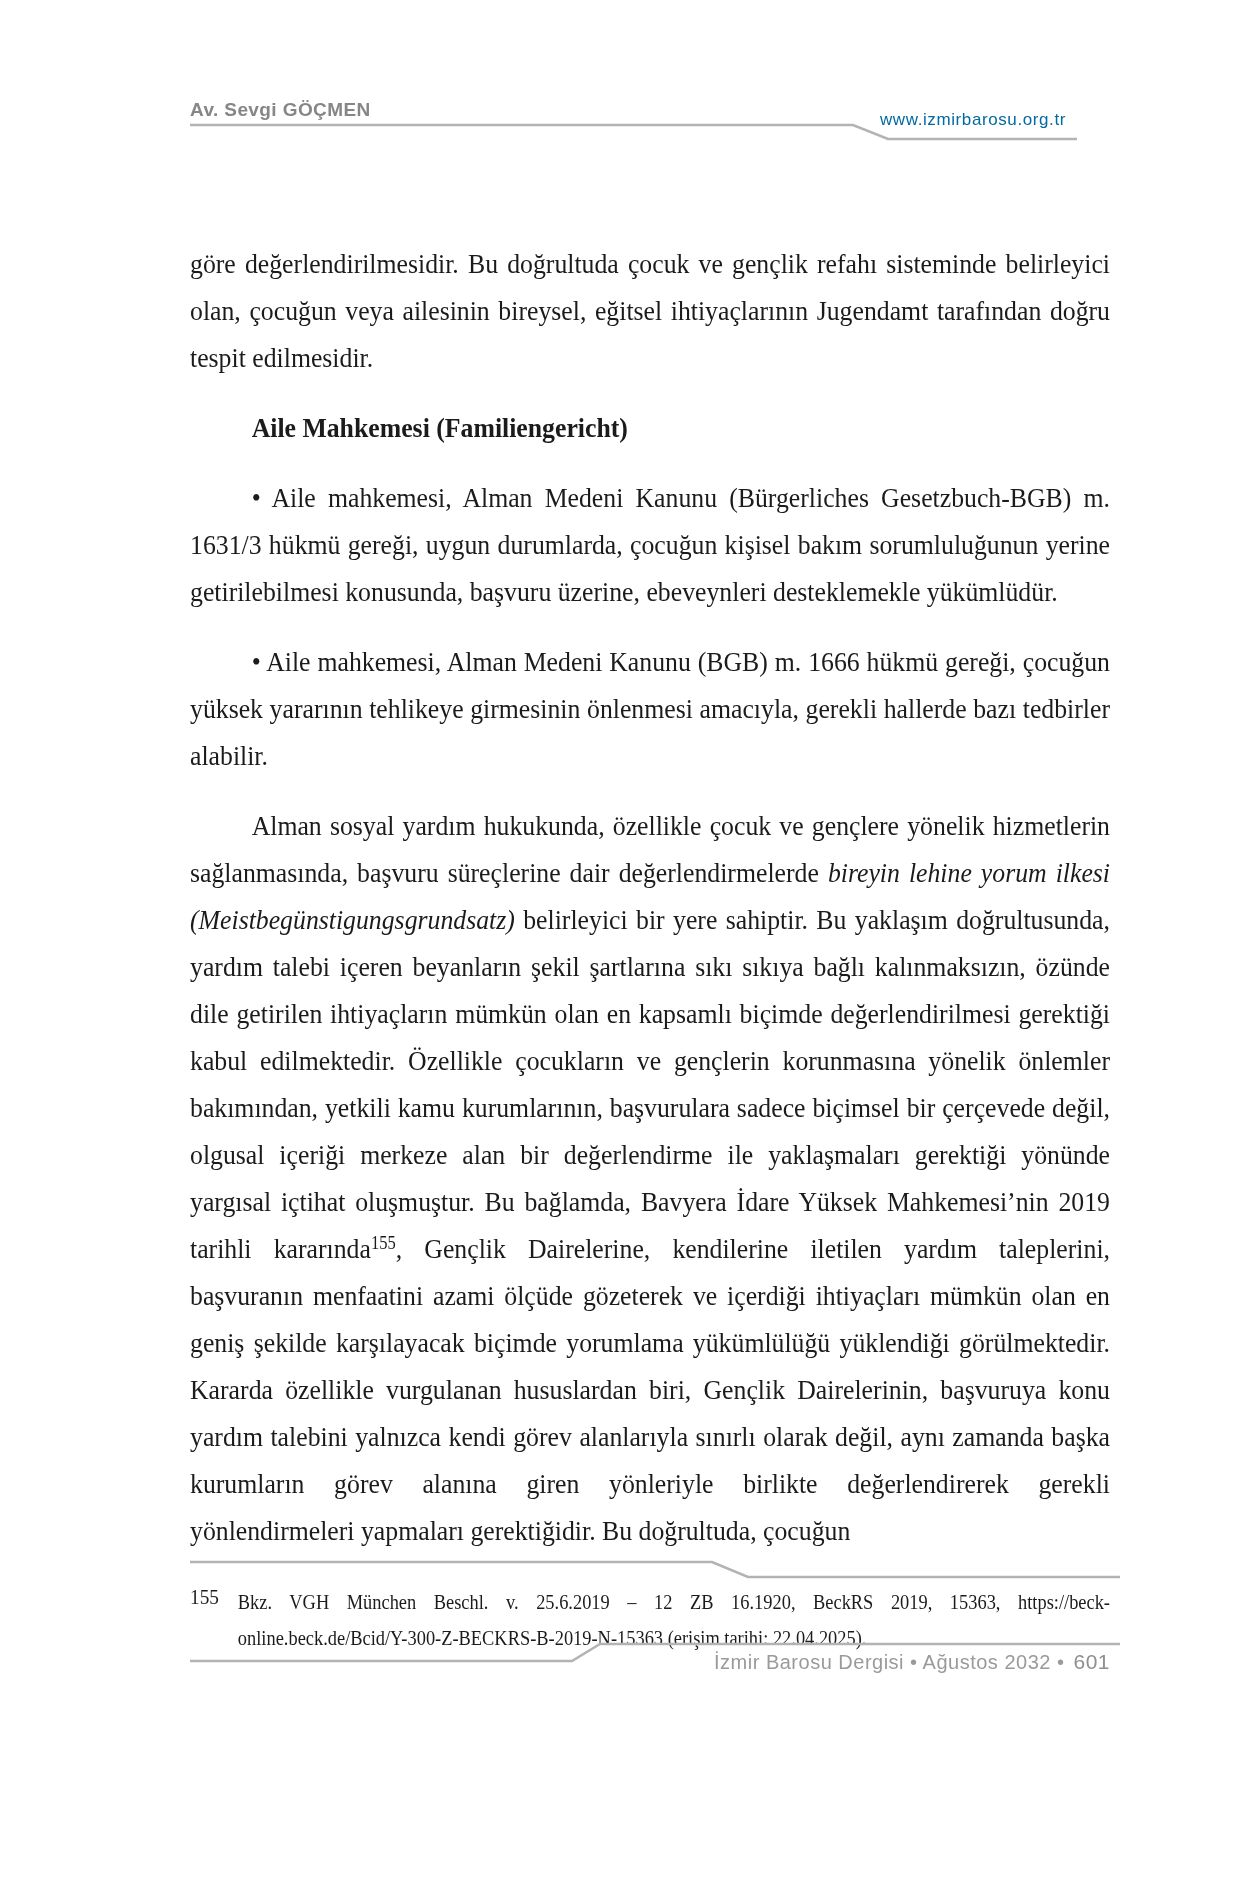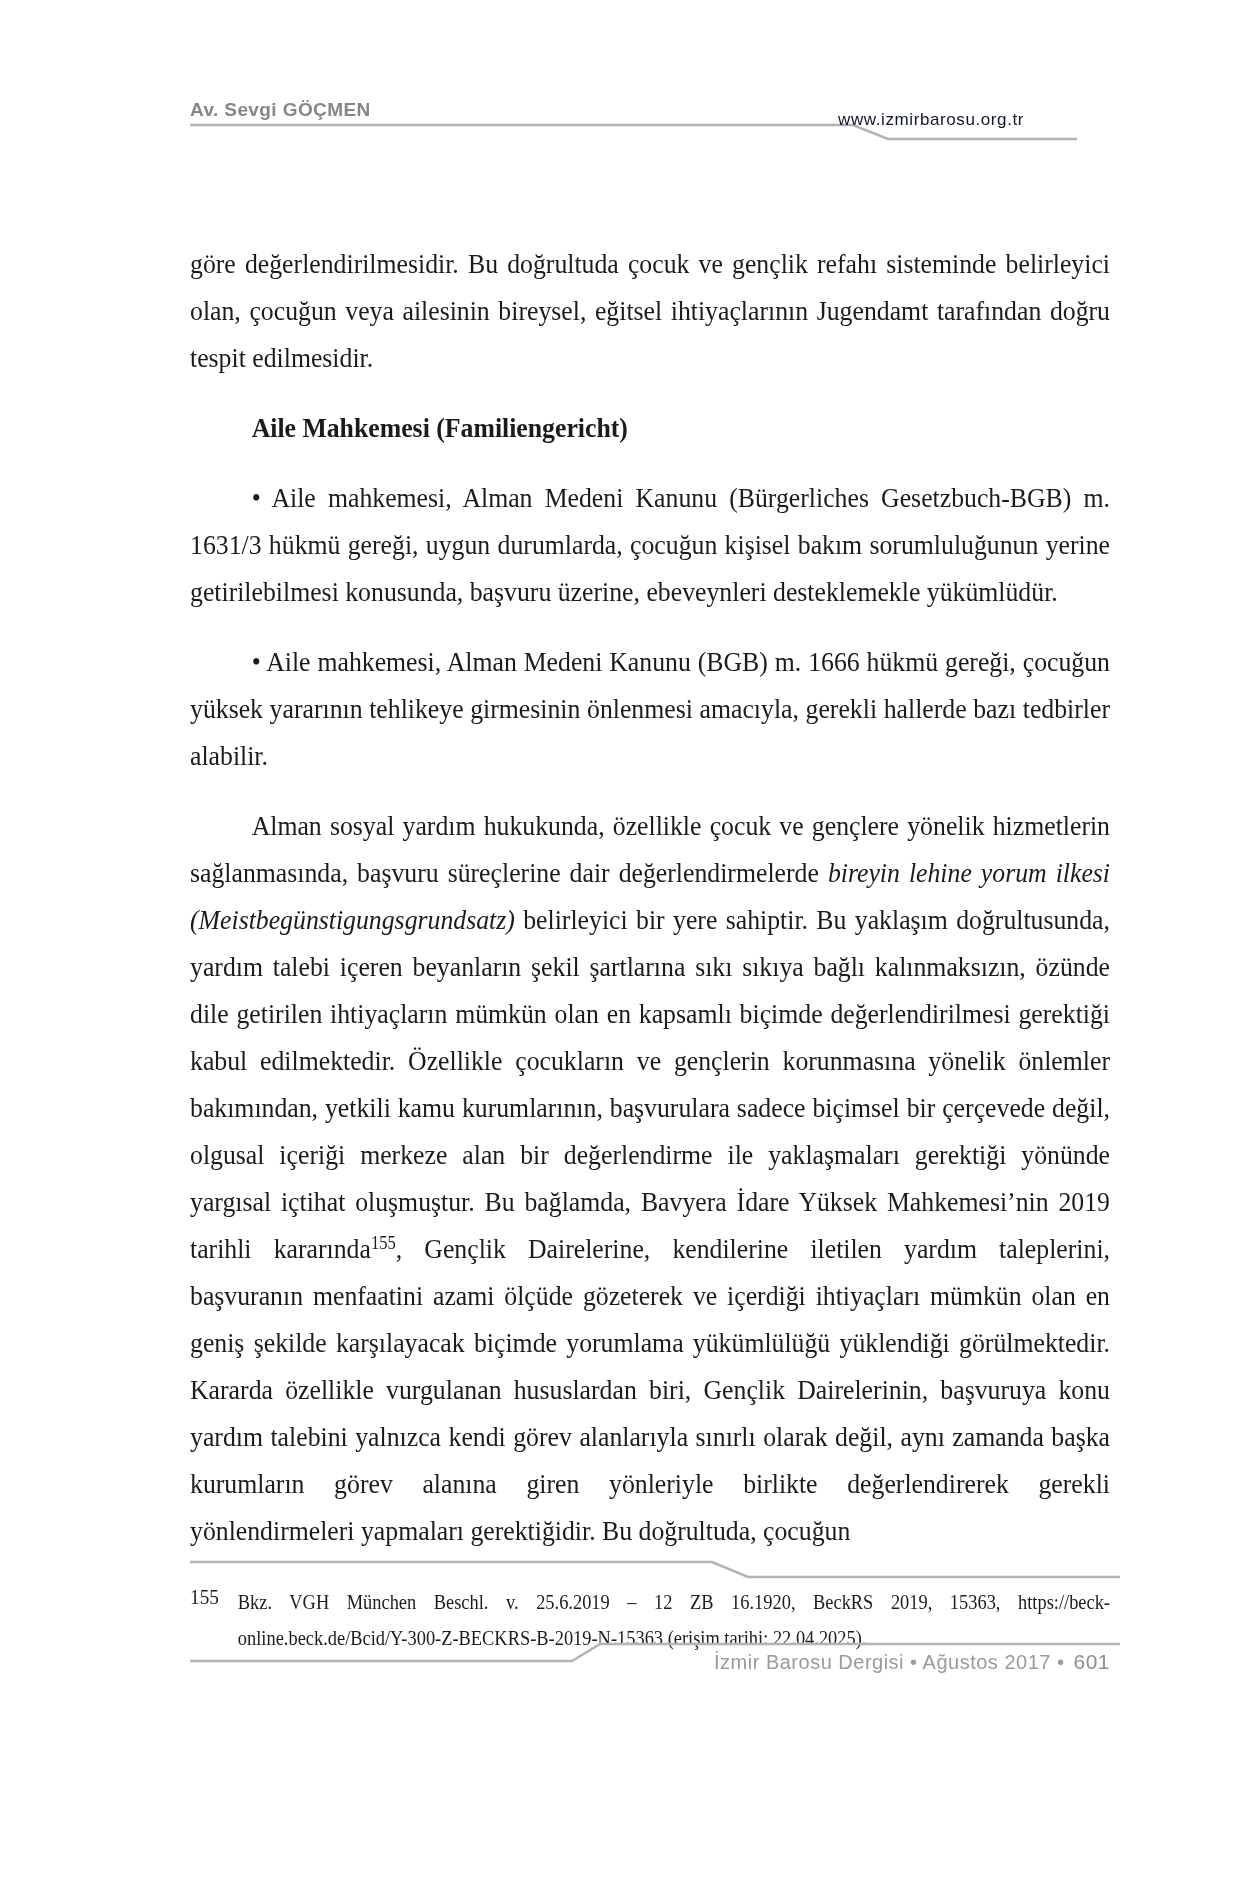--- a/index.html
+++ b/index.html
@@ -9,23 +9,23 @@
     margin:0 auto;
   }
   
   .hdr-author{
     position:absolute;left:190px;top:99px;
     font-family:"Liberation Sans","DejaVu Sans",sans-serif;
     font-weight:bold;font-size:19px;color:#868686;letter-spacing:.4px;
   }
   .hdr-rule{position:absolute;left:188px;top:117px;}
   .hdr-site{
-    position:absolute;left:838px;top:110px;width:206px;text-align:left;
+    position:absolute;left:870px;top:110px;width:206px;text-align:center;
     font-family:"Liberation Sans","DejaVu Sans",sans-serif;
-    font-size:17px;color:#0f172a;letter-spacing:.6px;
+    font-size:17px;color:#0369a1;letter-spacing:.6px;
   }
   .hdr-title{
     position:absolute;left:190px;top:131px;
     font-family:"Liberation Sans","DejaVu Sans",sans-serif;
     font-size:24px;line-height:37px;color:#9d9d9d;letter-spacing:.8px;
   }
   
   .body-text{
     position:absolute;left:190px;top:240px;width:1000px;
     transform:scaleX(0.92);transform-origin:0 0;
@@ -97,15 +97,15 @@
 
   <div class="footnote">
     <span class="fn-num">155</span>
     <span class="fn-body">Bkz. VGH München Beschl. v. 25.6.2019 – 12 ZB 16.1920, BeckRS 2019, 15363, https://beck-online.beck.de/Bcid/Y-300-Z-BECKRS-B-2019-N-15363 (erişim tarihi: 22.04.2025).</span>
   </div>
 
   <svg class="ftr-rule" width="936" height="30" viewBox="0 0 936 30">
     <polyline class="rule-stroke" points="2,25 384,25 412,8 932,8"></polyline>
   </svg>
 
-  <div class="ftr-text"><span>İzmir Barosu Dergisi • Ağustos 2017 •</span><span class="pageno">601</span></div>
+  <div class="ftr-text"><span>İzmir Barosu Dergisi • Ağustos 2032 •</span><span class="pageno">601</span></div>
 
 </div>
 
 </body></html>

